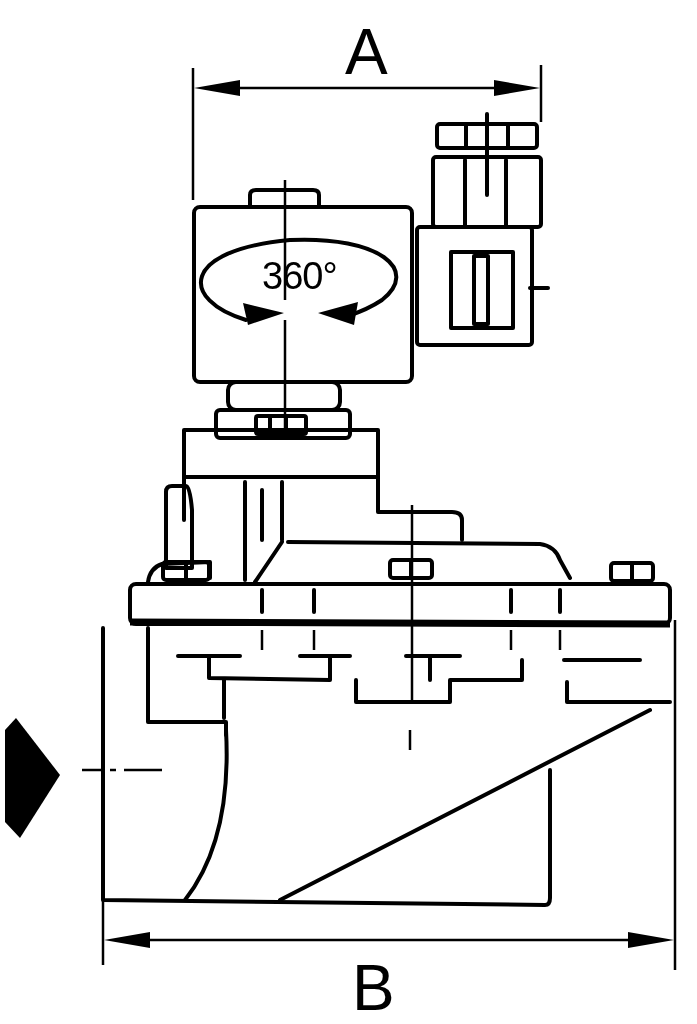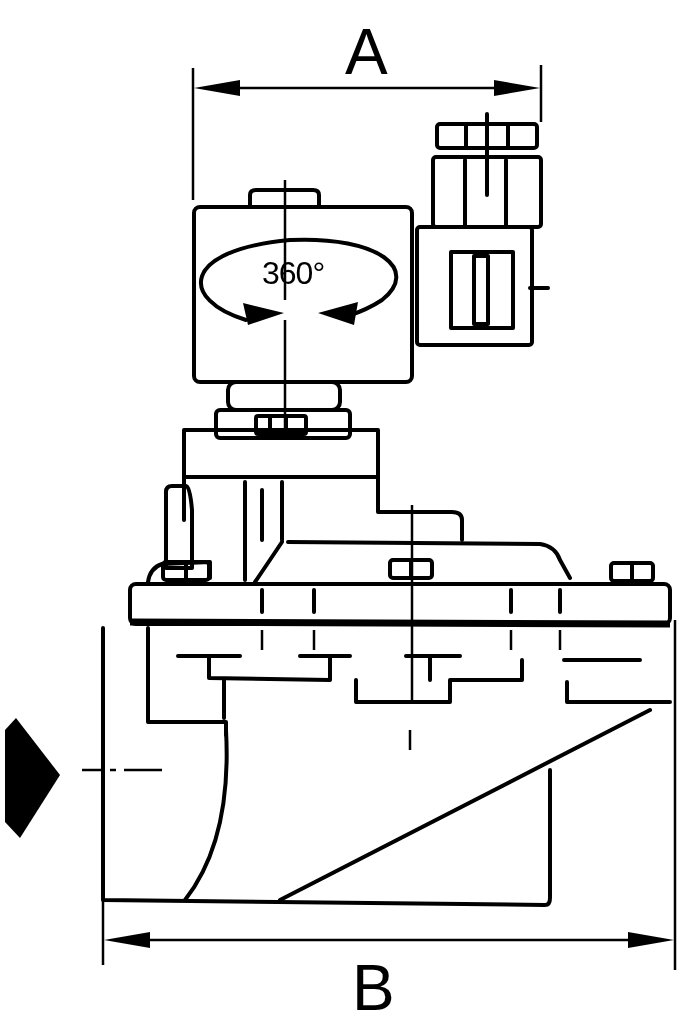--- a/index.html
+++ b/index.html
@@ -3,21 +3,21 @@
 <meta charset="utf-8">
 <style>
   html, body { margin: 0; padding: 0; background: #ffffff; }
   body { width: 697px; height: 1024px; overflow: hidden; font-family: "Liberation Sans", sans-serif; }
   #canvas { position: relative; width: 697px; height: 1024px; }
   svg { position: absolute; left: 0; top: 0; }
   .ln { stroke: #000; fill: none; stroke-width: 4; stroke-linejoin: round; stroke-linecap: round; }
   .thin { stroke: #000; fill: none; stroke-width: 2.5; }
   .fill { fill: #000; stroke: none; }
   .dim-label { position: absolute; font-size: 64px; color: #000; line-height: 1; }
-  .angle-label { position: absolute; font-size: 32px; color: #000; line-height: 1; letter-spacing: -1px; }
+  .angle-label { position: absolute; font-size: 38px; color: #000; line-height: 1; letter-spacing: -1px; }
 </style>
 </head>
 <body>
 
 <div id="canvas">
 
   <svg width="697" height="1024" viewBox="0 0 697 1024">
 
     <g>
       <line class="thin" x1="193" y1="68" x2="193" y2="200"></line>

